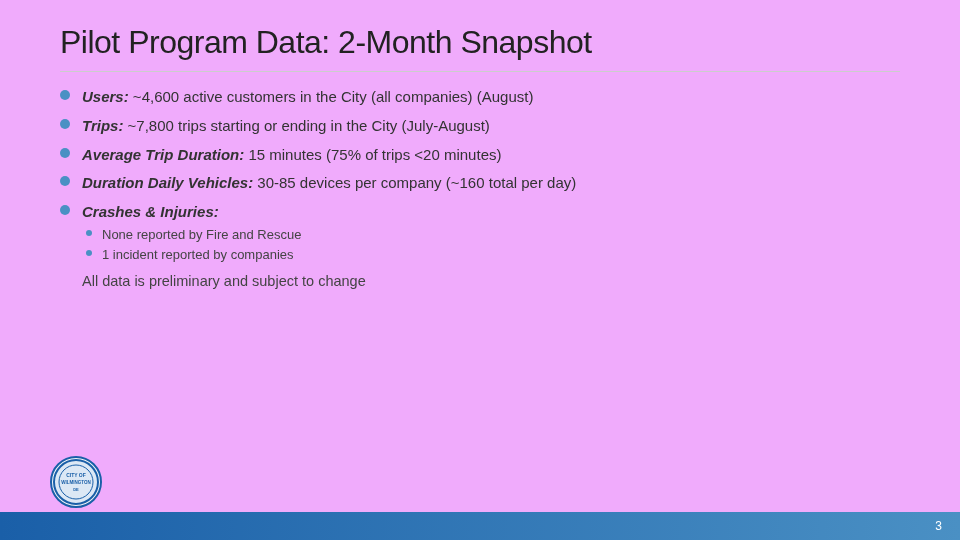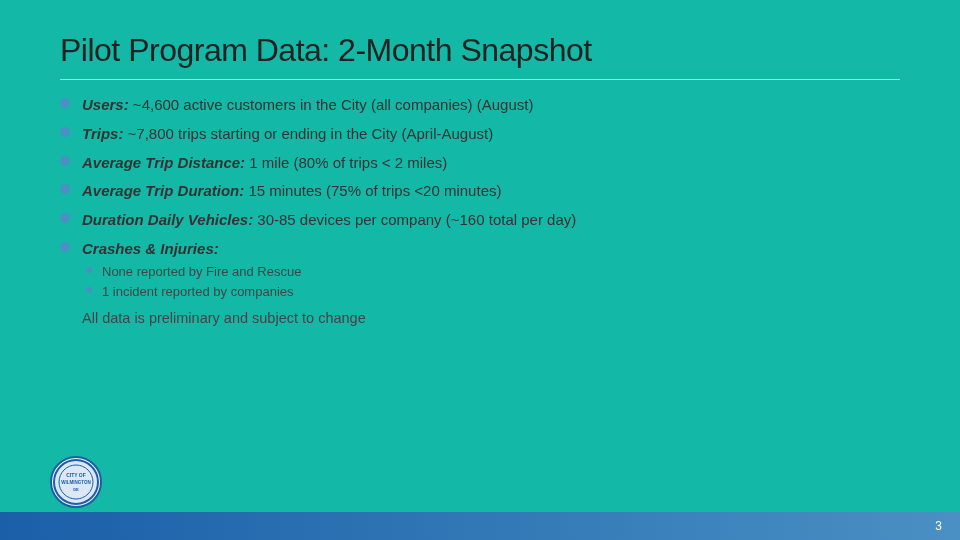--- a/index.html
+++ b/index.html
@@ -9,23 +9,23 @@
       height: 540px;
       background: #ffffff;
       font-family: 'Segoe UI', Arial, sans-serif;
       overflow: hidden;
       position: relative;
     }
 
     .slide {
       width: 960px;
       height: 540px;
-      background: #14b8a6;
+      background: #f0abfc;
       position: relative;
-      padding: 32px 60px 50px 60px;
+      padding: 24px 60px 50px 60px;
     }
 
     .title {
       font-size: 32px;
       font-weight: 300;
       color: #222222;
       margin-bottom: 10px;
       letter-spacing: -0.5px;
     }
 
@@ -156,30 +156,24 @@
     <li class="bullet-item">
       <span class="bullet-dot"></span>
       <span class="bullet-text">
         <span class="bold">Users:</span><span> ~4,600 active customers in the City (all companies) (August)</span>
       </span>
     </li>
 
     <li class="bullet-item">
       <span class="bullet-dot"></span>
       <span class="bullet-text">
-        <span class="bold">Trips:</span><span> ~7,800 trips starting or ending in the City (April-August)</span>
-      </span>
-    </li>
-
-    <li class="bullet-item">
-      <span class="bullet-dot"></span>
-      <span class="bullet-text">
-        <span class="bold">Average Trip Distance:</span><span> 1 mile (80% of trips &lt; 2 miles)</span>
-      </span>
-    </li>
+        <span class="bold">Trips:</span><span> ~7,800 trips starting or ending in the City (July-August)</span>
+      </span>
+    </li>
+
 
     <li class="bullet-item">
       <span class="bullet-dot"></span>
       <span class="bullet-text">
         <span class="bold">Average Trip Duration:</span><span> 15 minutes (75% of trips &lt;20 minutes)</span>
       </span>
     </li>
 
     <li class="bullet-item">
       <span class="bullet-dot"></span>

